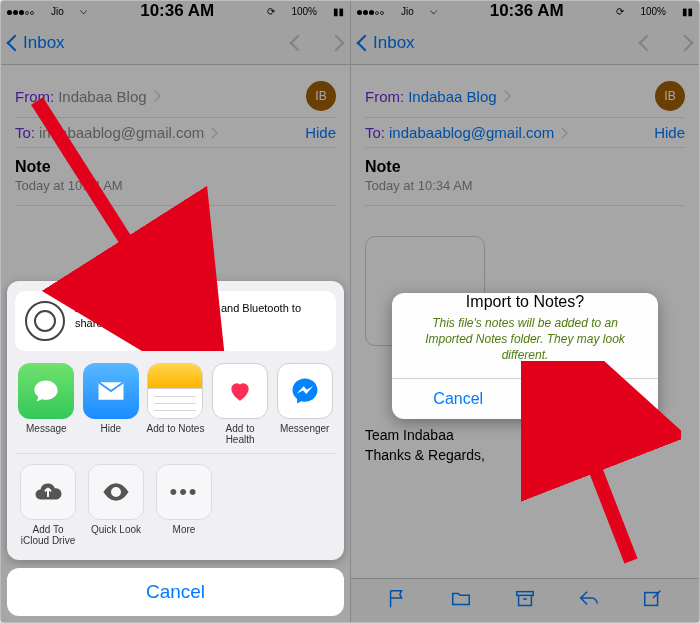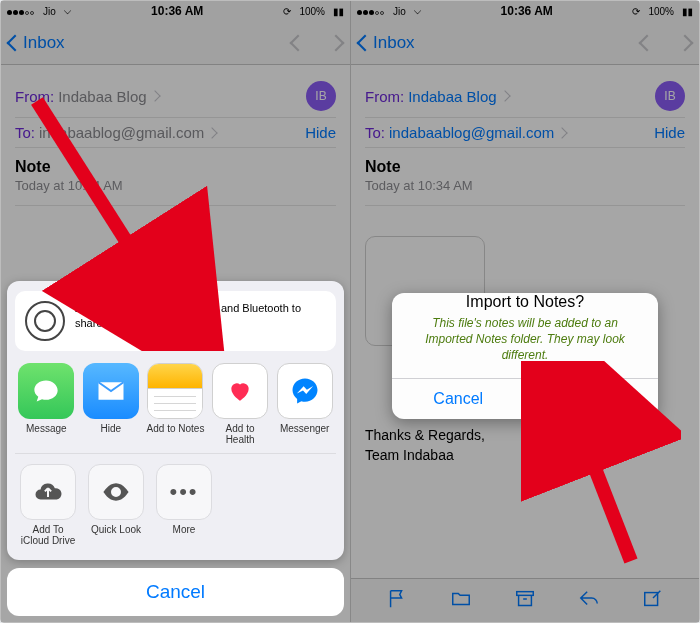--- a/index.html
+++ b/index.html
@@ -3,36 +3,36 @@
 <meta charset="utf-8">
 <style>
   * { box-sizing: border-box; margin: 0; padding: 0; }
   body { font-family: -apple-system, "Helvetica Neue", Arial, sans-serif; background: #e8eaed; width: 700px; height: 623px; overflow: hidden; position: relative; }
   .stage { width: 700px; height: 623px; background: #d6d8db; border: 1px solid #bdbdbd; border-radius: 4px; position: relative; display: flex; }
   .phone { width: 349px; height: 621px; position: relative; background: #fff; overflow: hidden; }
   .phone + .phone { border-left: 1px solid #888; }
   
   .dim { position:absolute; inset:0; background: rgba(0,0,0,0.35); }
   .statusbar { height: 20px; background: #f7f7f7; display:flex; align-items:center; justify-content: space-between; font-size: 10px; padding: 0 6px; color:#000; }
-  .sb-left, .sb-right { display:flex; align-items:center; gap:8px; }
-  .sb-time { font-weight: 600; font-size: 12px; }
+  .sb-left, .sb-right { display:flex; align-items:center; gap:16px; }
+  .sb-time { font-weight: 600; font-size: 17px; }
   .dots span { display:inline-block; width:5px; height:5px; border-radius:50%; background:#000; margin-right:1px; }
   .dots span.empty { background:none; border:1px solid #444; width:4px; height:4px; }
   .navbar { height: 44px; background:#f7f7f7; border-bottom:1px solid #c8c8c8; display:flex; align-items:center; padding:0 8px; font-size:17px; color:#007aff; }
   .nav-back { display:flex; align-items:center; gap:2px; }
   .chev-left { width:12px; height:12px; border-left:2px solid currentColor; border-bottom:2px solid currentColor; transform: rotate(45deg); }
   .nav-arrows { margin-left:auto; display:flex; gap:26px; color:#c8c8cc; }
   .chev-right { width:12px; height:12px; border-right:2px solid currentColor; border-top:2px solid currentColor; transform: rotate(45deg); }
   .mail-body { padding: 10px 14px; font-size: 15px; color:#000; }
   .row { display:flex; align-items:center; padding:6px 0; border-bottom:1px solid #e5e5e5; }
   .row .label { color:#6d28d9; margin-right:4px; }
   .row .val { color:#8a8a8f; }
   .row .val.blue { color:#007aff; }
   .row .chev-small { width:8px; height:8px; border-right:1.5px solid #c7c7cc; border-top:1.5px solid #c7c7cc; transform:rotate(45deg); margin-left:4px; }
-  .avatar { width:30px; height:30px; border-radius:50%; background:#8b5cf6; color:#fff; font-size:12px; display:flex; align-items:center; justify-content:center; margin-left:auto; }
+  .avatar { width:30px; height:30px; border-radius:50%; background:#a16207; color:#fff; font-size:12px; display:flex; align-items:center; justify-content:center; margin-left:auto; }
   .hide { margin-left:auto; color:#007aff; }
   .subject { font-weight:600; font-size:16px; padding-top:10px; }
   .ts { color:#8e8e93; font-size:13px; padding-top:2px; padding-bottom:12px; border-bottom:1px solid #e5e5e5; }
   .attachment { width:120px; height:110px; border:1px solid #d0d0d0; border-radius:10px; margin-top:30px; }
   .thanks { margin-top: 80px; font-size:14px; line-height:1.4; }
   .bottombar { position:absolute; bottom:0; left:0; right:0; height:44px; background:#f7f7f7; border-top:1px solid #c8c8c8; display:flex; justify-content:space-around; align-items:center; padding:0 14px; color:#007aff; }
   .bottombar svg { width:22px; height:22px; }
   
   .sheet { position:absolute; left:6px; right:6px; bottom:6px; }
   .panel { background:#efeff4; border-radius:12px; padding:10px 8px 4px; box-shadow: 0 2px 10px rgba(0,0,0,0.25); }
@@ -234,22 +234,22 @@
       <div class="row">
         <span class="label">To:</span>
         <span class="val blue">indabaablog@gmail.com</span>
         <span class="chev-small"></span>
         <span class="hide">Hide</span>
       </div>
       <div class="subject">Note</div>
       <div class="ts">Today at 10:34 AM</div>
       <div class="attachment"></div>
       <div class="thanks">
+        <div>Team Indabaa</div>
         <div>Thanks &amp; Regards,</div>
-        <div>Team Indabaa</div>
       </div>
     </div>
     <div class="bottombar">
       <span><svg viewBox="0 0 24 24" fill="none" stroke="#007aff" stroke-width="1.6">
             <path d="M5 3v18M5 3h12l-2 4 2 4H5"></path>
           </svg></span>
       <span><svg viewBox="0 0 24 24" fill="none" stroke="#007aff" stroke-width="1.6">
             <path d="M3 6h6l2 2h10v10H3z"></path>
           </svg></span>
       <span><svg viewBox="0 0 24 24" fill="none" stroke="#007aff" stroke-width="1.6">

